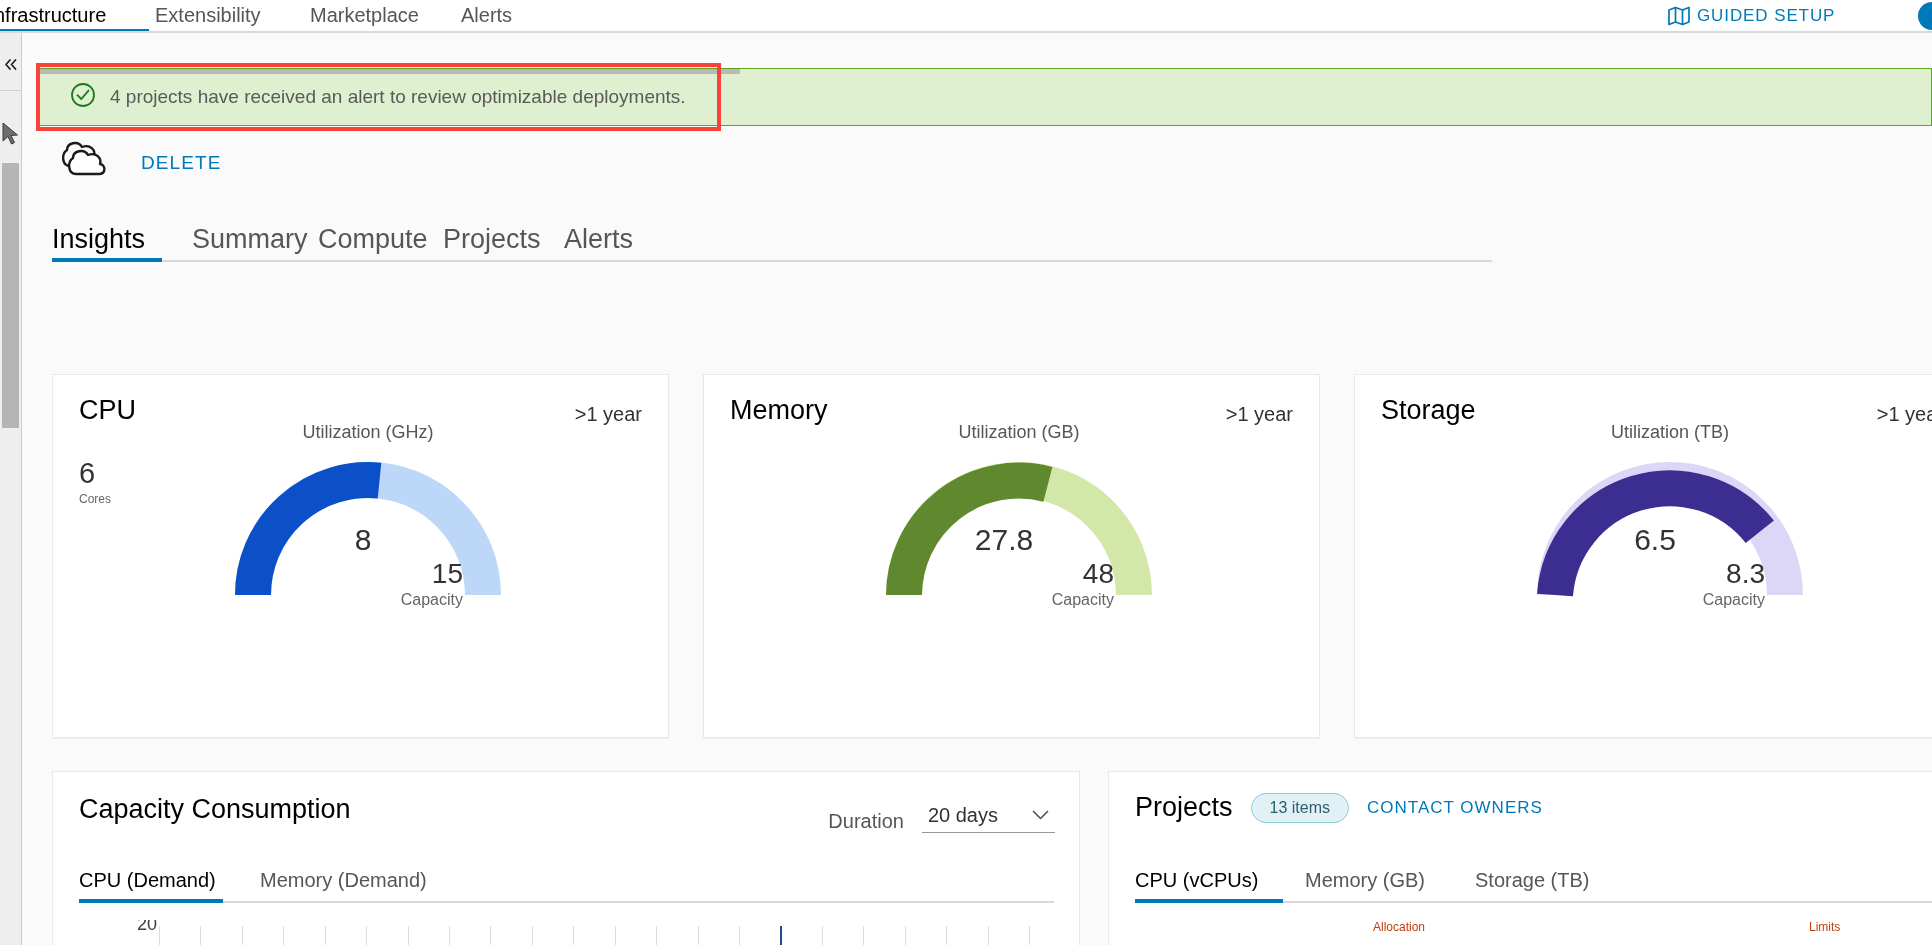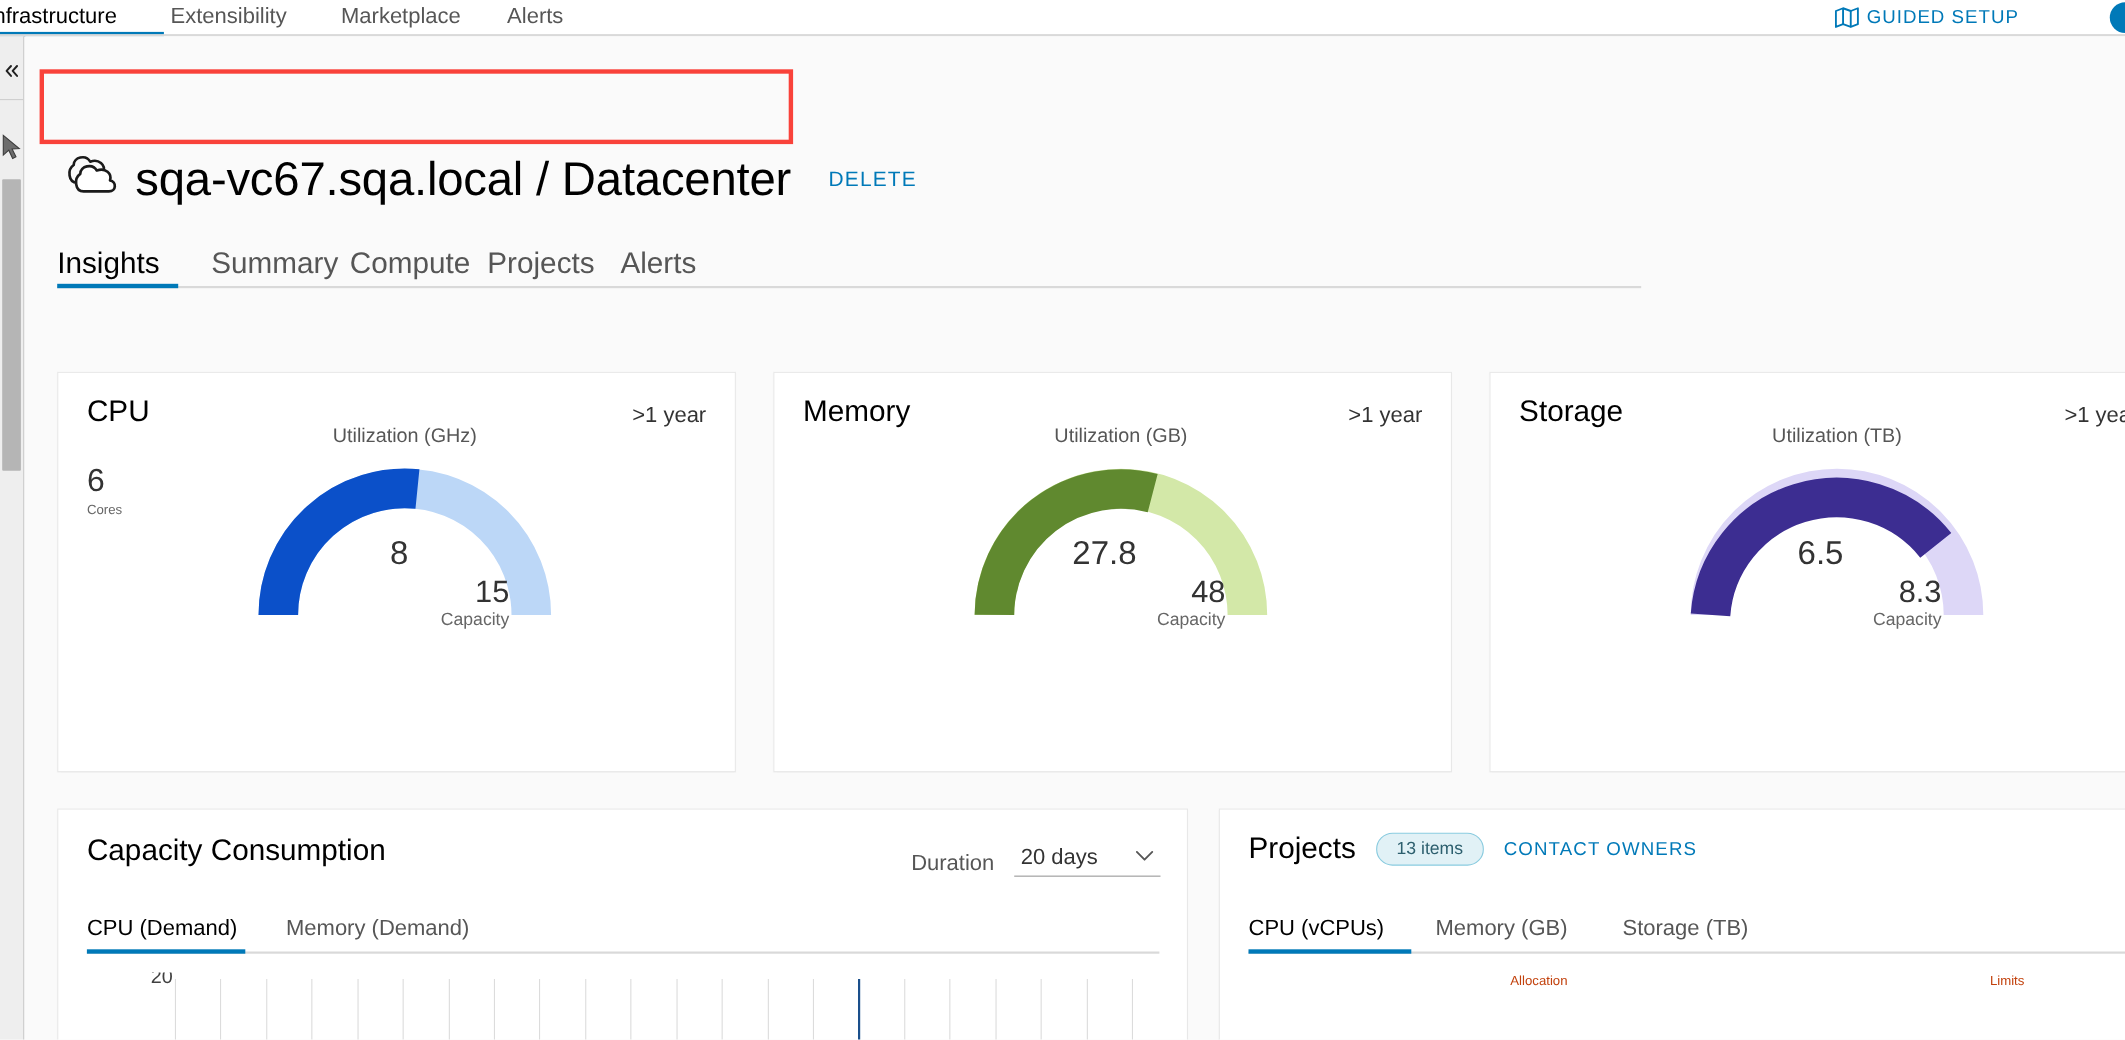--- a/index.html
+++ b/index.html
@@ -125,20 +125,21 @@
     white-space: nowrap; cursor: pointer;
   }
   .ptab.active { color: #000; }
   .ptab .ul { position: absolute; left: 0; right: 0; bottom: 0; height: 4px; background: #0079b8; }
 
   
   .card {
     position: absolute; background: #ffffff;
     border: 1px solid #e8e8e8;
     box-shadow: 0 1px 1px rgba(0,0,0,.04);
+    margin-top: 36px;
   }
   .card-title {
     position: absolute; top: 20px; left: 26px;
     font-size: 27px; color: #000; white-space: nowrap;
   }
   .card-period {
     position: absolute; top: 28px; right: 26px;
     font-size: 20px; color: #333; white-space: nowrap;
   }
 
@@ -243,30 +244,41 @@
   <div id="rail-cursor">
     <svg width="21" height="28" viewBox="0 0 21 28">
       <path d="M3 2 L3 20 L8 15.5 L11.5 23 L14.5 21.5 L11 14.5 L17.5 14 Z" fill="#6d6d6d" stroke="#3c3c3c" stroke-width="1"></path>
     </svg>
   </div>
   <div id="rail-scrollbar"></div>
 </div>
 
 <div id="content">
 
+  <div id="banner">
+    <div id="banner-top-shade"></div>
+    <div id="banner-text-wrap">
+      <span>
+        <svg width="26" height="26" viewBox="0 0 26 26">
+          <circle cx="13" cy="13" r="11" fill="none" stroke="#1f7a1f" stroke-width="1.8"></circle>
+          <path d="M7.5 13.2 L11.3 17 L18.5 8.6" fill="none" stroke="#1f7a1f" stroke-width="1.9" stroke-linecap="round" stroke-linejoin="round"></path>
+        </svg>
+      </span>
+      <span id="banner-text">4 projects have received an alert to review optimizable deployments.</span>
+    </div>
+  </div>
   <div id="annot"></div>
 
   <div id="title-row">
     <span>
       <svg width="56" height="46" viewBox="0 0 56 46">
         <path d="M16 12 C16 5, 27 2, 31 9 C39 6, 45 12, 43 18 C49 19, 49 28, 42 28 L19 28 C11 28, 10 16, 16 12 Z" fill="none" stroke="#1a1a1a" stroke-width="2.4" stroke-linejoin="round"></path>
         <path d="M22 20 C22 13, 33 10, 37 17 C45 14, 51 20, 49 26 C55 27, 55 36, 48 36 L25 36 C17 36, 16 24, 22 20 Z" fill="#fff" stroke="#1a1a1a" stroke-width="2.4" stroke-linejoin="round"></path>
       </svg>
     </span>
-    <span id="page-title">sqa-vc67.sqa.local / Datacenter</span>
     <span id="delete-btn">DELETE</span>
   </div>
 
   <div id="pagetabs">
     <div class="tab-underline-track"></div>
     <div class="ptab active" style="left:0px;width:110px;">
       <span>Insights</span>
       <div class="ul"></div>
     </div>
     <div class="ptab" style="left:140px;width:110px;">

